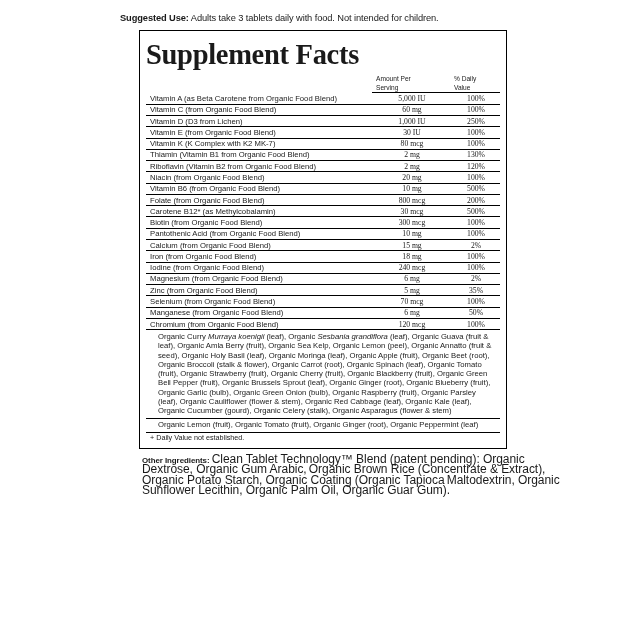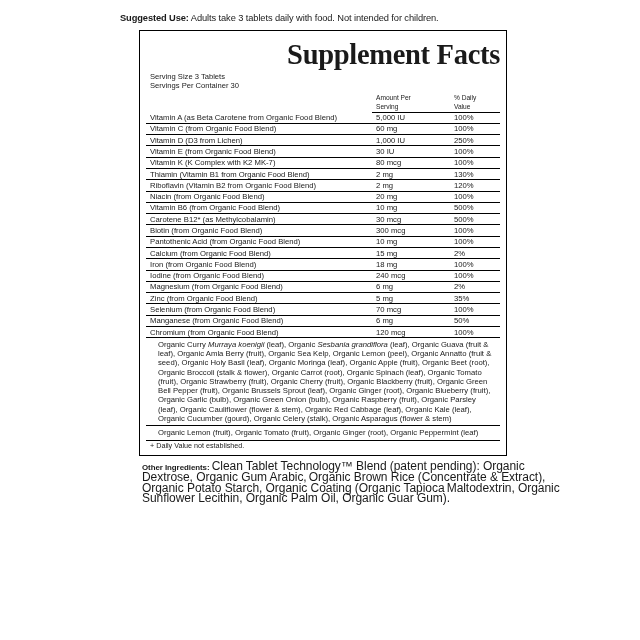--- a/index.html
+++ b/index.html
@@ -38,21 +38,21 @@
     position: relative;
     margin: 0 auto;
     width: 368px;
     border: 1.6px solid #000;
     box-sizing: border-box;
     padding: 6px 6px 4px 6px;
     background: #fff;
   }
 
   .sf-title {
-    text-align: right;
+    text-align: left;
     font-family: "Liberation Serif", serif;
     font-weight: bold;
     font-size: 28.5px;
     line-height: 31px;
     letter-spacing: -0.3px;
     margin: 2px 0 3px 0;
   }
 
   .serving-info {
     font-size: 7.6px;
@@ -93,21 +93,22 @@
     padding-left: 3px !important;
   }
   .hdr-amt, .hdr-dv {
     text-align: left;
   }
 
   .nut-row td {
     border-bottom: 0.55px solid #000;
   }
   .nut-row td.amt, .nut-row td.dv {
-    text-align: left;
+    text-align: center;
+    font-family: Liberation Serif, serif;
   }
 
   .blend-row td {
     border-bottom: 0.55px solid #000;
     border-top: 1.3px solid #000;
     font-weight: bold;
     padding-top: 1.4px;
     padding-bottom: 1.4px;
   }
   .blend-row td.amt {
@@ -160,24 +161,20 @@
 
   <div class="suggested-use">
     <span class="lbl">Suggested Use:</span>
     <span>Adults take 3 tablets daily with food. Not intended for children.</span>
   </div>
 
   <div class="panel">
 
     <div class="sf-title">Supplement Facts</div>
 
-    <div class="serving-info">
-      <div>Serving Size 3 Tablets</div>
-      <div>Servings Per Container 30</div>
-    </div>
 
     <table class="facts">
       <colgroup>
         <col>
         <col class="col-amt">
         <col class="col-dv">
       </colgroup>
       <tbody id="facts-body">
           <tr class="hdr-row">
             <td class="hdr-blank"></td>
@@ -223,20 +220,25 @@
             <td class="nm">Niacin (from Organic Food Blend)</td>
             <td class="amt">20 mg</td>
             <td class="dv">100%</td>
           </tr>
           <tr class="nut-row">
             <td class="nm">Vitamin B6 (from Organic Food Blend)</td>
             <td class="amt">10 mg</td>
             <td class="dv">500%</td>
           </tr>
           <tr class="nut-row">
+            <td class="nm">Folate (from Organic Food Blend)</td>
+            <td class="amt">800 mcg</td>
+            <td class="dv">200%</td>
+          </tr>
+          <tr class="nut-row">
             <td class="nm">Carotene B12* (as Methylcobalamin)</td>
             <td class="amt">30 mcg</td>
             <td class="dv">500%</td>
           </tr>
           <tr class="nut-row">
             <td class="nm">Biotin (from Organic Food Blend)</td>
             <td class="amt">300 mcg</td>
             <td class="dv">100%</td>
           </tr>
           <tr class="nut-row">

